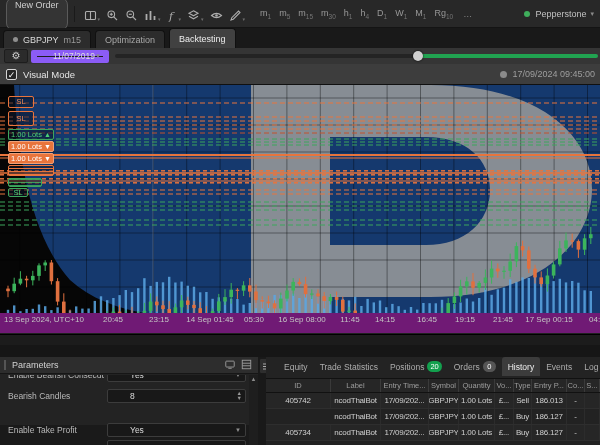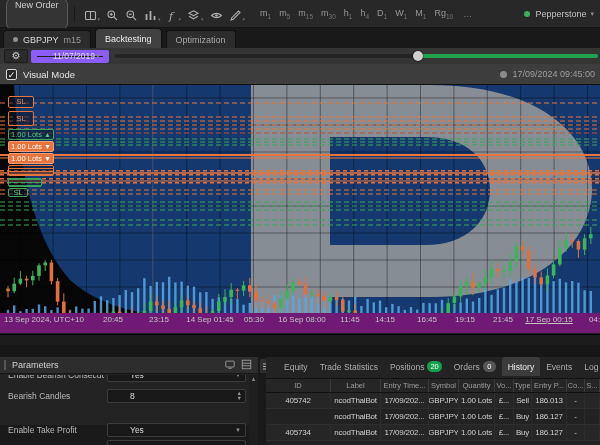--- a/index.html
+++ b/index.html
@@ -197,22 +197,22 @@
       <span class="caret">▾</span>
     </div>
   </div>
 
   <div id="tabbar" class="abs">
     <div class="ctab" id="instrument-tab">
       <span class="dot"></span>
       <span class="sym">GBPJPY</span>
       <span class="tfm">m15</span>
     </div>
+    <div class="ctab">Optimization</div>
     <div class="ctab active">Backtesting</div>
-    <div class="ctab">Optimization</div>
   </div>
 
   <div id="settings" class="abs">
     <div id="gear-btn">⚙</div>
     <div id="date-box">
       <span>11/07/2019</span>
       <span class="caret">▼</span>
     </div>
     <div id="progress">
       <div class="done" style="left: 0px; width: 303px;"></div>
@@ -605,21 +605,21 @@
       <span class="xlabel" style="left: 113px; transform: translateX(-50%);">20:45</span>
       <span class="xlabel" style="left: 159px; transform: translateX(-50%);">23:15</span>
       <span class="xlabel" style="left: 210px; transform: translateX(-50%);">14 Sep 01:45</span>
       <span class="xlabel" style="left: 254px; transform: translateX(-50%);">05:30</span>
       <span class="xlabel" style="left: 302px; transform: translateX(-50%);">16 Sep 08:00</span>
       <span class="xlabel" style="left: 350px; transform: translateX(-50%);">11:45</span>
       <span class="xlabel" style="left: 385px; transform: translateX(-50%);">14:15</span>
       <span class="xlabel" style="left: 427px; transform: translateX(-50%);">16:45</span>
       <span class="xlabel" style="left: 465px; transform: translateX(-50%);">19:15</span>
       <span class="xlabel" style="left: 503px; transform: translateX(-50%);">21:45</span>
-      <span class="xlabel" style="left: 549px; transform: translateX(-50%); text-decoration: underline;">17 Sep 00:15</span>
+      <span class="xlabel" style="left: 549px; transform: translateX(-50%);">17 Sep 00:15</span>
       <span class="xlabel" style="left: 589px;">04:0</span>
     </div>
   <div id="chart-strip" class="abs"></div>
 
   <div id="bottom" class="abs">
     <div id="hsplit"></div>
 
     <div id="params">
       <div id="params-header">
         <div id="params-grip"></div>

